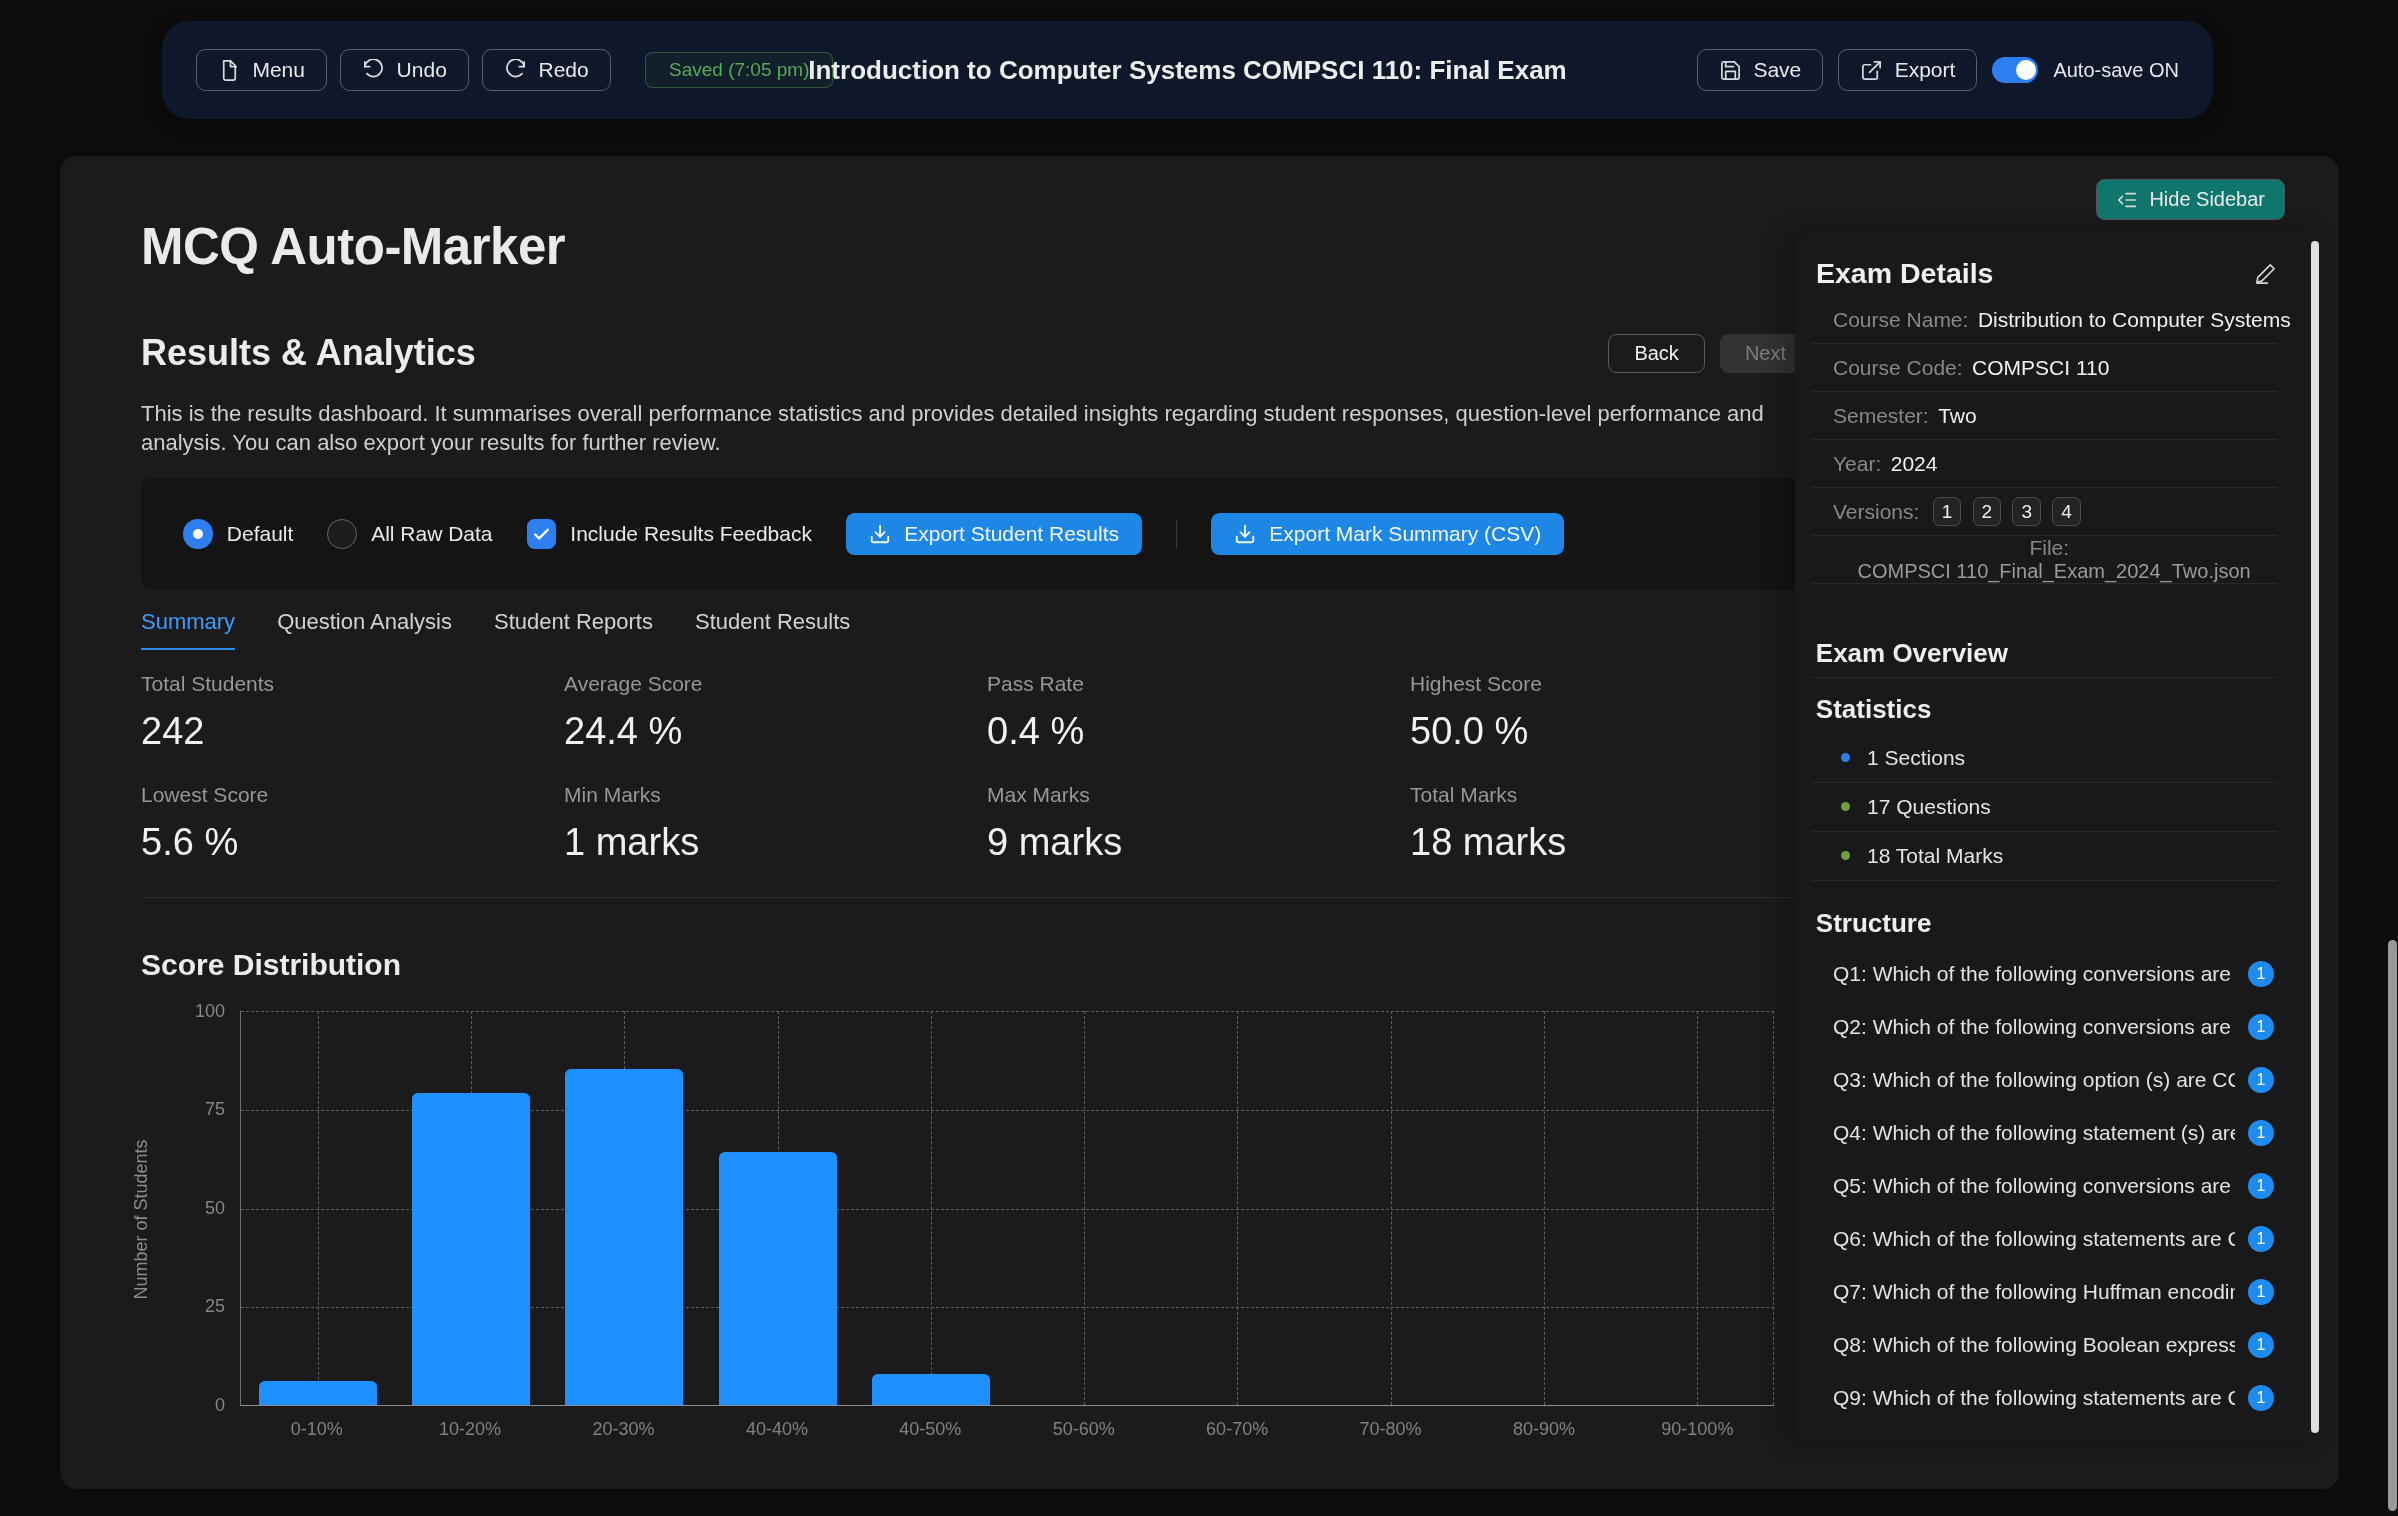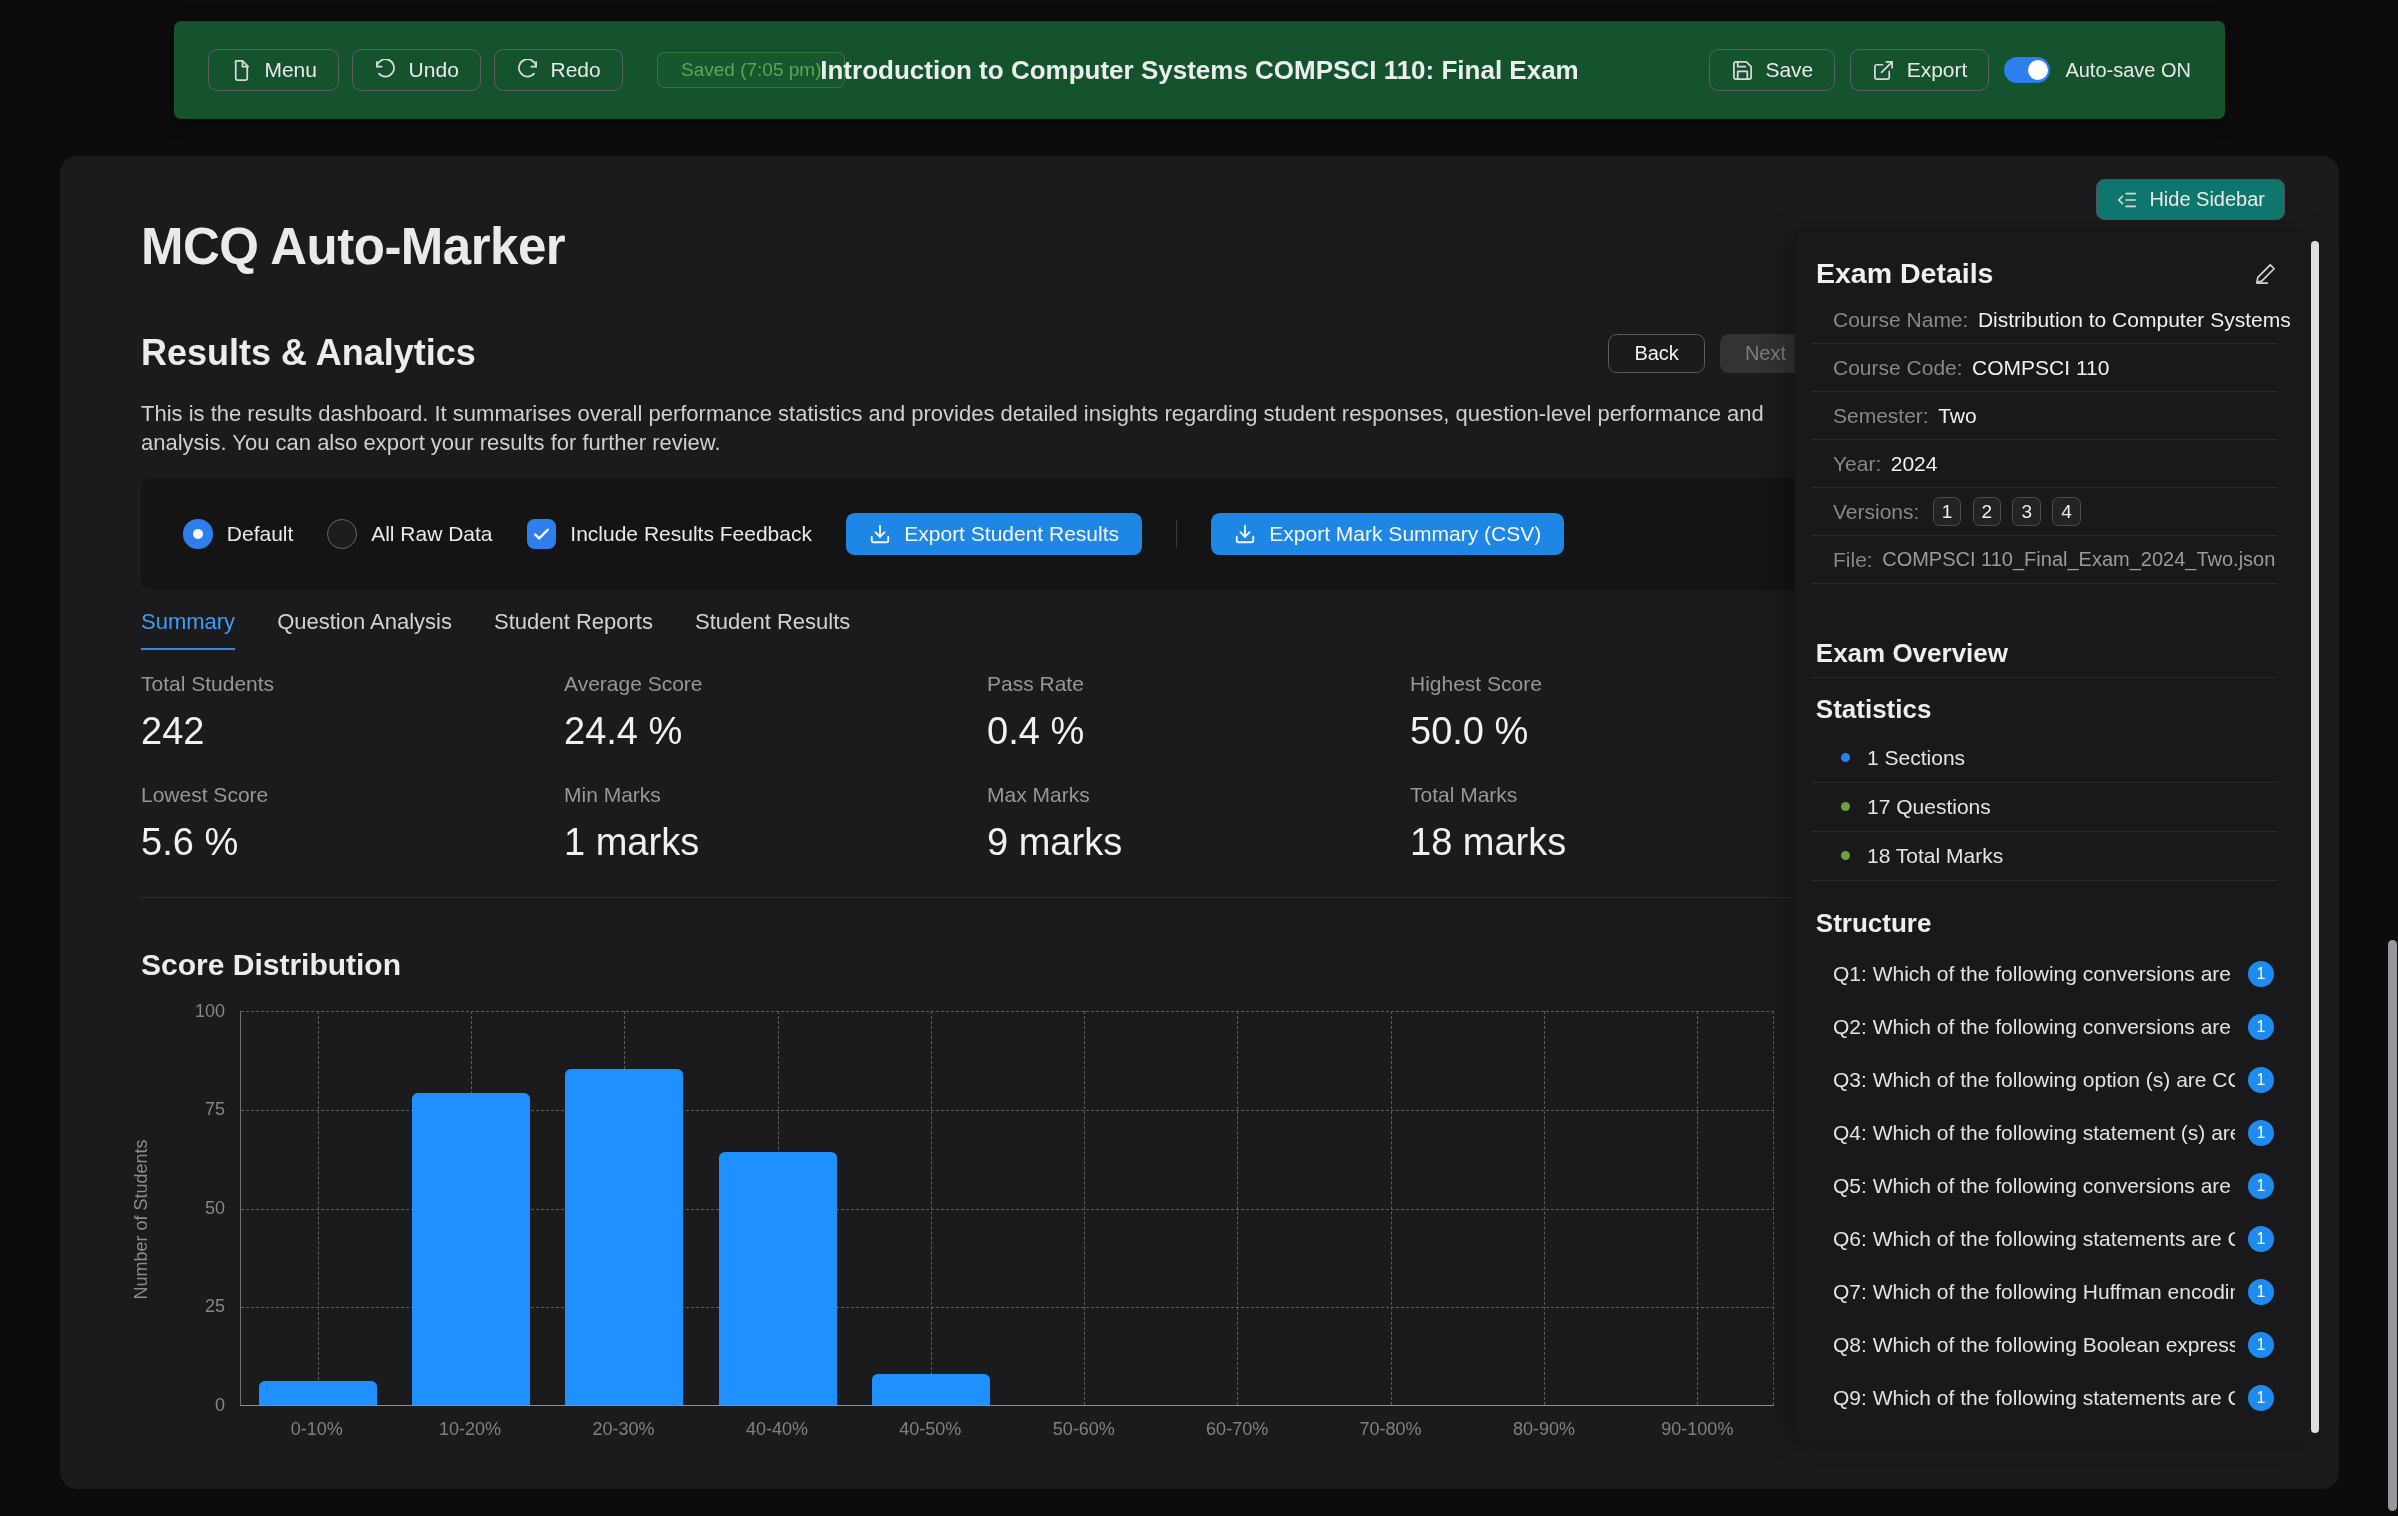--- a/index.html
+++ b/index.html
@@ -1,22 +1,22 @@
 <!DOCTYPE html>
 <html style="font-size:15px"><head>
 <meta charset="utf-8">
 <title>MCQ Auto-Marker</title>
 <style>
   * { margin:0; padding:0; box-sizing:border-box; }
   html,body { width:2399px; height:1516px; background:#0c0c0d; overflow:hidden;
     font-family:"Liberation Sans","DejaVu Sans",sans-serif; color:#ececee; }
 
   
-  .toolbar { position:absolute; left:174px; top:21px; width:2051px; height:98px;
-    background:#14532d; border-radius:7px; display:flex; align-items:center;
+  .toolbar { position:absolute; left:162px; top:21px; width:2051px; height:98px;
+    background:#0f172a; border-radius:27px; display:flex; align-items:center;
     padding:0 34px; box-shadow:0 3.8px 17px rgba(0,0,0,.35); }
   .tb-group { display:flex; align-items:center; gap:13.3px; }
   .tb-btn { display:flex; align-items:center; gap:11.4px; height:42px; padding:0 21px;
     background:transparent; border:1px solid #5e5e63; border-radius:9.5px;
     color:#e9e9ea; font-size:21px; cursor:pointer; }
   .tb-btn svg { width:23px; height:23px; stroke:#d9d9db; stroke-width:1.8; fill:none;
     stroke-linecap:round; stroke-linejoin:round; }
   .saved-badge { margin-left:21px; height:36px; display:flex; align-items:center;
     padding:0 23px; border:1px solid rgba(84,160,80,.45); border-radius:7.6px;
     background:rgba(64,140,60,.08); color:#58a85a; font-size:19px;text-align:right; }
@@ -125,21 +125,21 @@
   .sb-title-row svg { width:23px; height:23px; stroke:#d6d6d8; stroke-width:1.7;
     fill:none; stroke-linecap:round; stroke-linejoin:round; cursor:pointer; }
   .sb-row { height:48px; display:flex; align-items:center; margin:0 46px 0 17px;
     padding-left:21px; border-bottom:1px solid #2a2a2d; font-size:21px; }
   .sb-label { color:#87878c; margin-right:9.5px; white-space:nowrap; }
   .sb-value { color:#f0f0f1; white-space:nowrap; }
   .chips { display:flex; gap:11.4px; margin-left:3.8px; }
   .chip { width:28.5px; height:28.5px; border-radius:6.7px; background:#232326;
     border:1px solid #4c4c51; color:#f0f0f1; font-size:19px; display:flex;
     align-items:center; justify-content:center; cursor:pointer; }
-  .sb-row.file-row { justify-content:space-between; padding-right:1.9px; }
+  .sb-row.file-row { justify-content:flex-end; padding-right:1.9px;flex-direction:column; }
   .file-value { color:#9a9a9f; font-size:20px; white-space:nowrap; }
   .sb-section { height:48px; display:flex; align-items:center; margin:0 46px 0 17px;
     padding-left:3.8px; border-bottom:1px solid #2a2a2d; font-size:26px;
     font-weight:bold; color:#eeeeef; }
   .sb-section.overview { margin-top:46px; }
   .sb-section.no-line { border-bottom:none; }
   .stat-bullet { height:49px; display:flex; align-items:center; gap:17px;
     margin:0 46px 0 17px; padding-left:28.5px; border-bottom:1px solid #2a2a2d;
     font-size:21px; color:#e4e4e6; }
   .dot { width:9.5px; height:9.5px; border-radius:50%; flex:none; }

